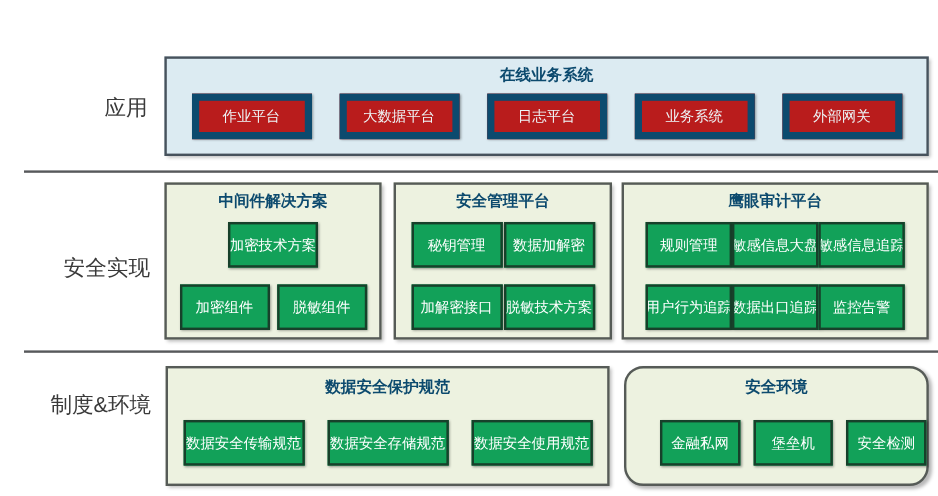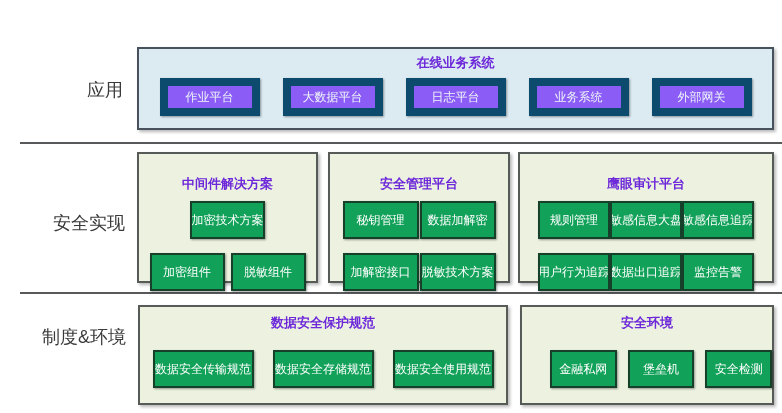--- a/index.html
+++ b/index.html
@@ -13,50 +13,50 @@
 
   .divider{position:absolute;left:20px;width:762px;height:2px;background:#57595b;}
   .div1{top:142px;}
   .div2{top:292px;}
 
   .group{position:absolute;box-sizing:border-box;border:2px solid #525a5e;
          box-shadow:2px 2px 3px rgba(0,0,0,.28);}
   .group-blue{background:#dcebf2;border-color:#47525c;}
   .group-green{background:#edf2e0;border-color:#565b57;}
 
-  .group-title{text-align:center;font-size:13px;font-weight:bold;color:#6d28d9;
+  .group-title{text-align:center;font-size:13px;font-weight:bold;color:#0c4a6e;
                line-height:15px;}
   .g-online .group-title{margin-top:6px;}
-  .g-mid .group-title{margin-top:22px;text-align:center;}
+  .g-mid .group-title{margin-top:6px;text-align:center;}
   .g-bot .group-title{margin-top:8px;}
 
   .chip-row{display:flex;justify-content:center;align-items:center;}
   .chip{box-sizing:border-box;height:38px;display:flex;align-items:center;justify-content:center;
         font-size:12px;white-space:nowrap;overflow:hidden;
         box-shadow:1px 1px 2px rgba(0,0,0,.38);}
-  .chip-teal{background:#8b5cf6;border:8px solid #0c4a6e;color:#eef6f8;}
+  .chip-teal{background:#b91c1c;border:6px solid #0c4a6e;color:#eef6f8;}
   .chip-green{background:#12a159;border:2px solid #17402a;color:#ffffff;}
 
   .g-online{left:137px;top:47px;width:637px;height:83px;}
   .g-online .chip-row{margin-top:8px;gap:23px;}
   .g-online .chip{width:100px;}
 
   .g-mid{top:152px;height:131px;}
   .g-a{left:137px;width:181px;}
   .g-b{left:328px;width:182px;}
   .g-c{left:518px;width:256px;}
   .g-mid .row1{margin-top:10px;}
   .g-mid .row2{margin-top:14px;}
   .g-a .chip{width:75px;text-align:right;} .g-a .chip-row{gap:6px;}
   .g-b .chip{width:76px;} .g-b .chip-row{gap:1px;}
   .g-c .chip{width:72px;} .g-c .chip-row{}
 
   .g-bot{top:305px;height:100px;}
   .g-d{left:138px;width:370px;}
-  .g-e{left:520px;width:254px;}
+  .g-e{left:520px;width:254px;border-radius:16px;}
   .g-bot .chip-row{margin-top:20px;}
   .g-d .chip{width:101px;} .g-d .chip-row{gap:19px;}
   .g-e .chip{width:73px;}  .g-e .chip-row{gap:11px;padding-left:28px;}
 </style>
 </head>
 <body>
 
 <div class="canvas">
 
   <div class="side-label lbl-row1">应用</div>

